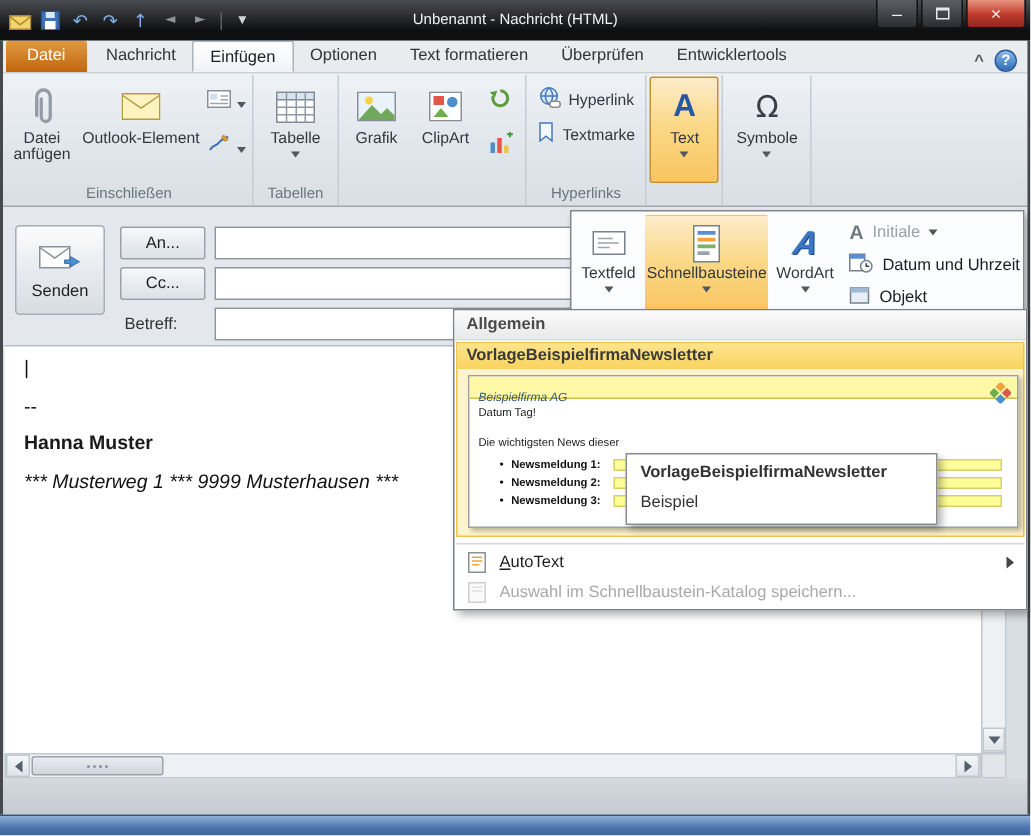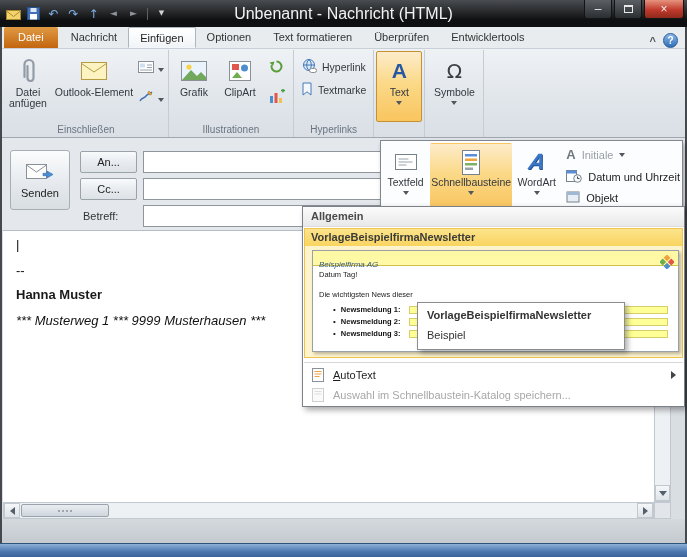--- a/index.html
+++ b/index.html
@@ -11,21 +11,21 @@
 
   
   .titlebar{position:absolute;left:0;top:0;right:0;height:27px;background:linear-gradient(#4a4d51,#0e0f10 75%);display:flex;align-items:center;color:#fff;z-index:10;}
   .qat{display:flex;align-items:center;gap:3px;padding-left:5px;z-index:2;}
   .qi{width:17px;height:17px;display:flex;align-items:center;justify-content:center;}
   .glyph{font-family:"DejaVu Sans",sans-serif;font-size:12px;line-height:1;}
   .glyph.blue{color:#7fb0e8;}
   .glyph.gray{color:#8e949a;font-size:9px;}
   .glyph.tiny{font-size:7px;color:#cfd4d9;}
   .qat-sep{width:1px;height:12px;background:#5c6065;margin:0 2px;}
-  .wtitle{position:absolute;left:0;right:0;text-align:center;font-size:16px;color:#f1f2f3;}
+  .wtitle{position:absolute;left:0;right:0;text-align:center;font-size:10px;color:#f1f2f3;}
   .win-controls{position:absolute;right:3px;top:0;display:flex;z-index:2;}
   .wc{width:28px;height:19px;display:flex;align-items:center;justify-content:center;font-size:12px;color:#eee;background:linear-gradient(#5b5f63,#2b2e31);border:1px solid #121416;border-top:none;border-radius:0 0 3px 3px;margin-left:2px;}
   .wc.close{width:40px;background:linear-gradient(#e6937e,#c0392b 55%,#8e2a1d);}
   .maxbox{width:9px;height:8px;border:1px solid #e8e8e8;border-top-width:2px;display:block;}
 
   
   .tabrow{position:absolute;left:2px;top:27px;right:2px;height:22px;background:#e8ecef;display:flex;align-items:flex-end;border-bottom:1px solid #c9cfd6;z-index:5;}
   .tab{height:21px;line-height:21px;padding:0 11px;font-size:11px;color:#333;white-space:nowrap;}
   .tab.file{background:linear-gradient(#e09a43,#c2660f);color:#fff;border-radius:2px 2px 0 0;margin:0 2px;padding:0 14px;}
   .tab.active{background:linear-gradient(#ffffff,#f1f4f7);border:1px solid #adb5bd;border-bottom-color:#f4f6f9;border-radius:2px 2px 0 0;color:#222;}
@@ -220,20 +220,36 @@
                   <path d="M11 1 l3 3 -2 1.2 -2.2 -2.2 Z" fill="#e2a23c" stroke="#a8781f" stroke-width="0.6"></path>
                 </svg>
             </span>
             <span class="tri-d"></span>
           </div>
         </div>
       </div>
       <div class="rg-label">Einschließen</div>
     </div>
 
+    <div class="rgroup">
+      <div class="rg-content">
+        <div class="bigbtn" style="width:52px;">
+          <span class="bicon">
+            <svg width="26" height="21">
+                <rect x="0.5" y="0.5" width="25" height="20" fill="#fff" stroke="#7f8b97"></rect>
+                <rect x="0.5" y="0.5" width="25" height="5" fill="#d8e4f0" stroke="#7f8b97"></rect>
+                <path d="M7 0.5 V20.5 M13.5 0.5 V20.5 M19.5 0.5 V20.5 M0.5 10.5 H25.5 M0.5 15.5 H25.5" stroke="#8f9aa6" fill="none"></path>
+              </svg>
+          </span>
+          <span class="blabel">Tabelle</span>
+          <span class="tri-d"></span>
+        </div>
+      </div>
+      <div class="rg-label">Tabellen</div>
+    </div>
 
     <div class="rgroup">
       <div class="rg-content">
         <div class="bigbtn" style="width:46px;">
           <span class="bicon">
             <svg width="26" height="20">
                 <rect x="0.5" y="0.5" width="25" height="19" fill="#eaf3fb" stroke="#8a9097"></rect>
                 <circle cx="8" cy="6" r="2.6" fill="#f7d14a"></circle>
                 <path d="M1 19 L10 9 L16 15 L20 11 L25 16 V19 Z" fill="#71a85c"></path>
               </svg>
@@ -265,21 +281,20 @@
               <svg width="16" height="15">
                   <rect x="1" y="7" width="3" height="7" fill="#4d8fcc"></rect>
                   <rect x="5.5" y="4" width="3" height="10" fill="#e2574c"></rect>
                   <rect x="10" y="9" width="3" height="5" fill="#f0c24f"></rect>
                   <path d="M12 1.5 h4 M14 -0.5 v4" stroke="#3f9e3f" stroke-width="1.4"></path>
                 </svg>
             </span>
           </div>
         </div>
       </div>
-      <div class="rg-label">Illustrationen</div>
     </div>
 
     <div class="rgroup">
       <div class="rg-content">
         <div class="hcol">
           <div class="rowbtn">
             <span>
               <svg width="16" height="16">
                   <circle cx="8" cy="7" r="5.5" fill="#dceaf7" stroke="#4479b8"></circle>
                   <path d="M2.5 7 h11 M8 1.5 a7.5 7.5 0 0 1 0 11 M8 1.5 a7.5 7.5 0 0 0 0 11" stroke="#4479b8" fill="none"></path>

